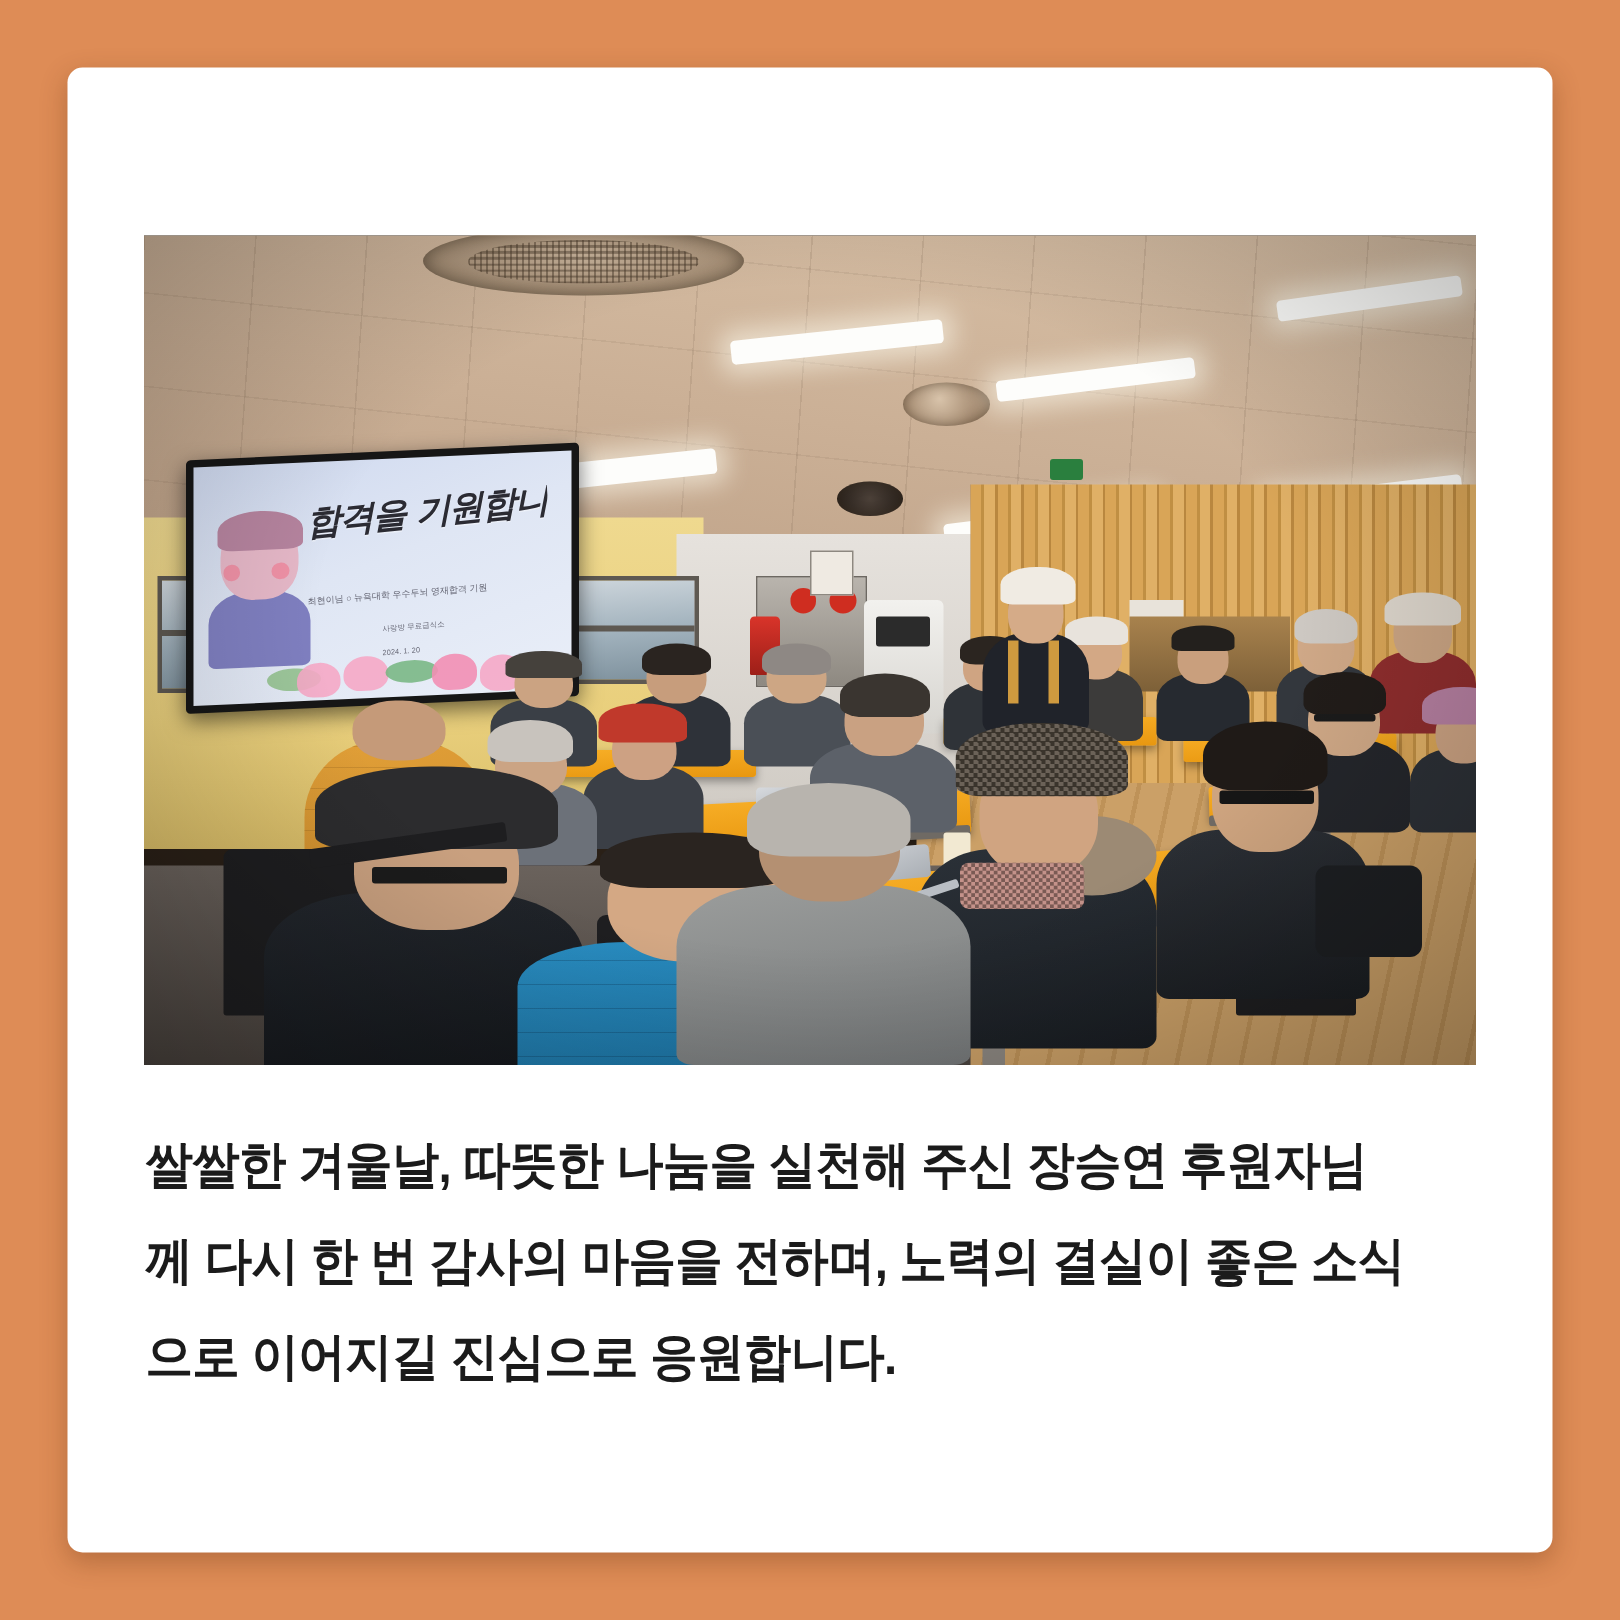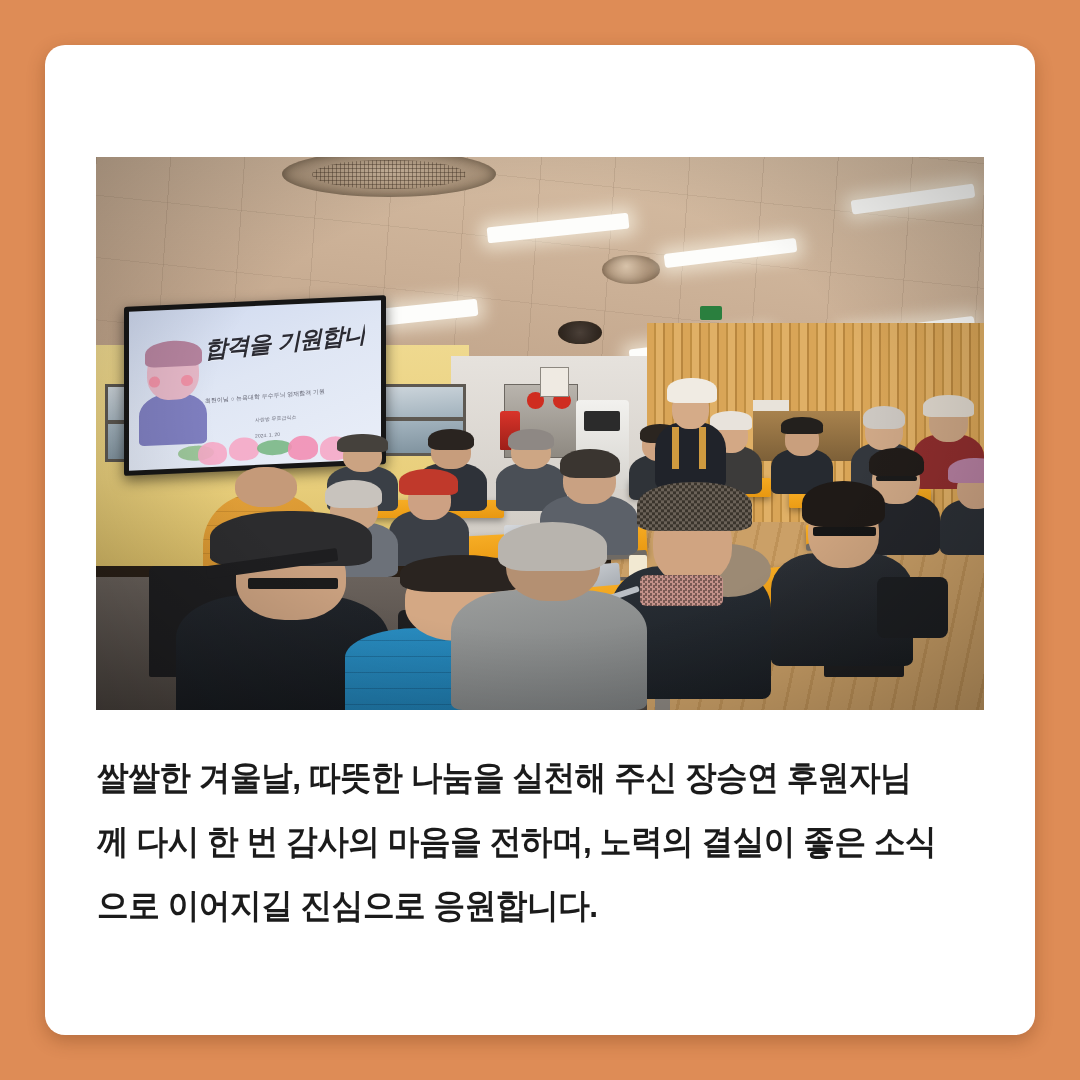--- a/index.html
+++ b/index.html
@@ -7,21 +7,21 @@
   body{
     width:1080px;height:1080px;overflow:hidden;
     background:#de8c56;
     font-family:"Liberation Sans","DejaVu Sans",sans-serif;
   }
   .stage{position:relative;width:1080px;height:1080px;}
 
   
   .card{
     position:absolute;left:45px;top:45px;width:990px;height:990px;
-    background:#ffffff;border-radius:20px;
+    background:#ffffff;border-radius:10px;
     box-shadow:0 6px 18px rgba(90,40,10,.30);
     overflow:hidden;
   }
 
   
   .photo{
     position:absolute;left:51px;top:112px;width:888px;height:553px;
     background:#2a2017;overflow:hidden;
   }
   .ph-layer{position:absolute;}

